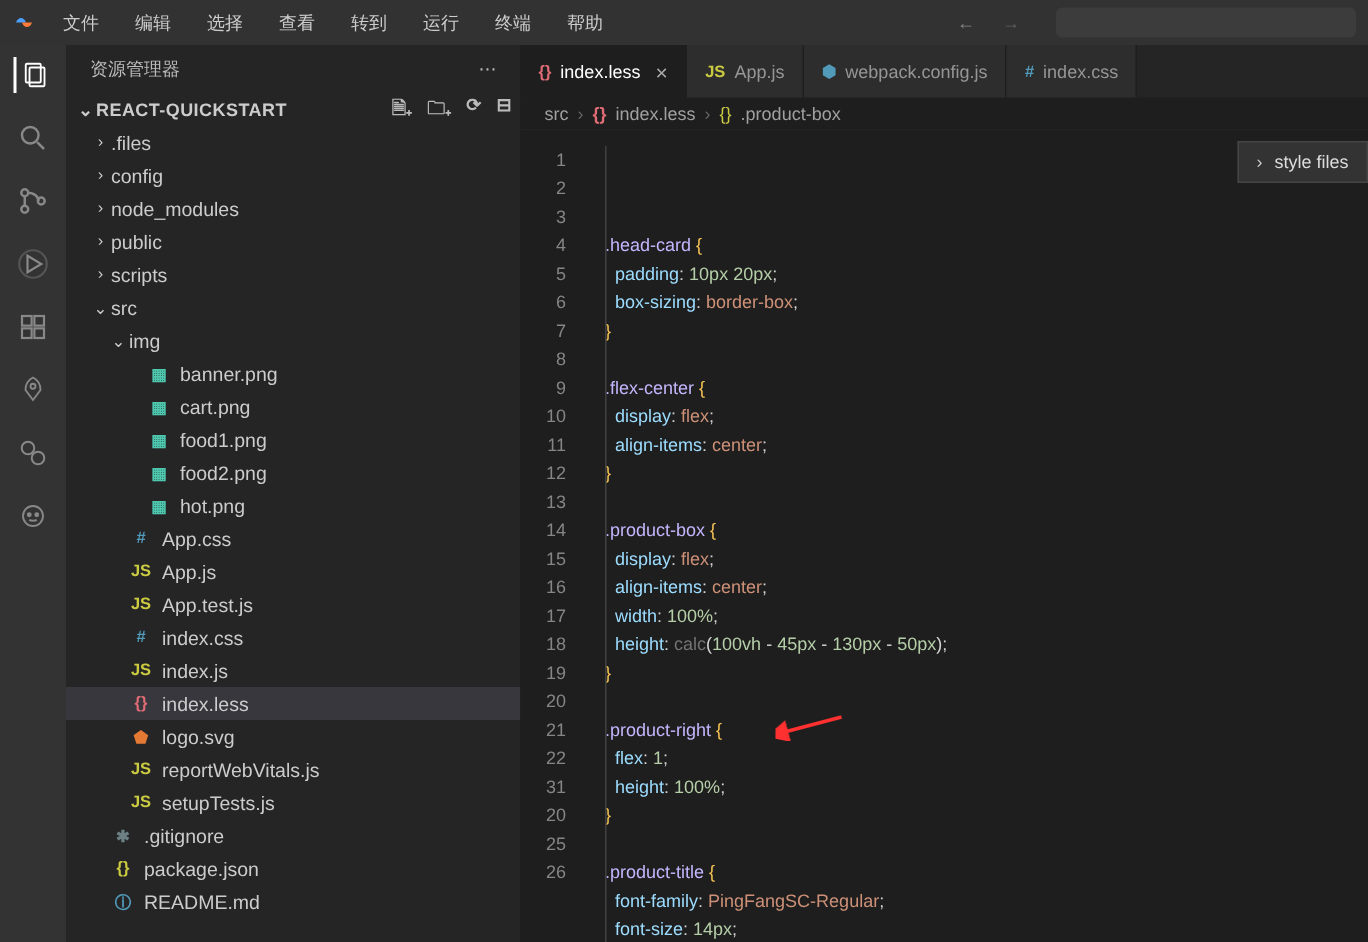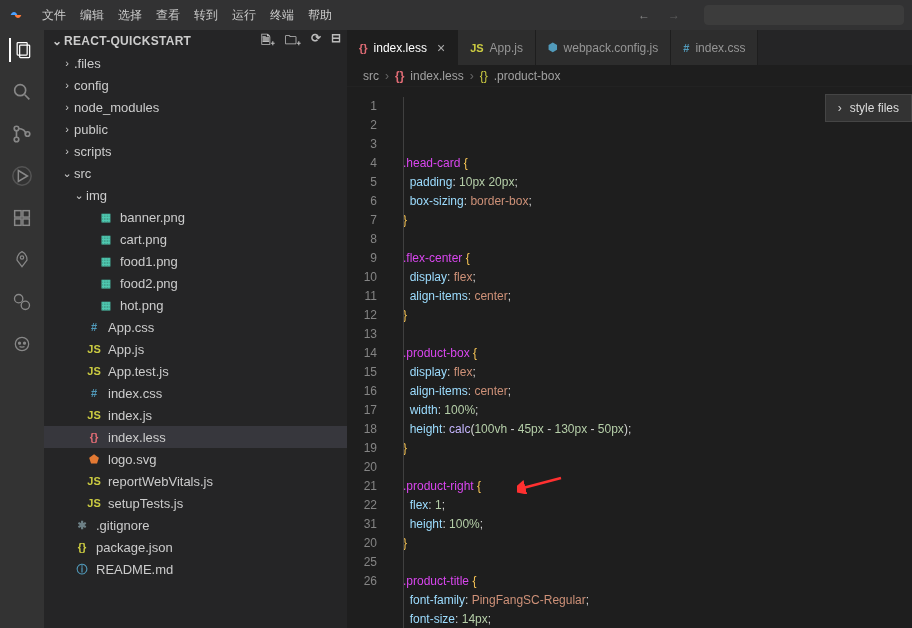--- a/index.html
+++ b/index.html
@@ -37,45 +37,45 @@
 .tabs{height:35px;background:#252526;display:flex;align-items:stretch}
 .tab{display:flex;align-items:center;padding:0 12px;gap:6px;color:#969696;cursor:pointer;font-size:13px;background:#2d2d2d;border-right:1px solid #1e1e1e}
 .tab.active{background:#1e1e1e;color:#fff}
 .tab .close{font-size:14px;color:#aaa;margin-left:4px}
 .tab .tab-icon{font-size:11px;font-weight:600}
 .breadcrumb{height:22px;display:flex;align-items:center;padding:0 16px;gap:6px;color:#a0a0a0;font-size:12px;border-bottom:1px solid rgba(255,255,255,0.02)}
 .breadcrumb .sep{color:#666}
 .code{flex:1;display:flex;overflow:auto;font-family:Consolas,"Courier New",monospace;font-size:14px;line-height:19px;padding-top:10px}
 .gutter{width:48px;text-align:right;color:#858585;padding-right:18px}
 .codelines{flex:1;color:#d4d4d4;white-space:pre;position:relative;padding-left:8px}
-.c-sel{color:#d946ef}
+.c-sel{color:#c4b5fd}
 .c-brace{color:#f8c555}
 .c-prop{color:#9cdcfe}
 .c-val{color:#ce9178}
 .c-num{color:#b5cea8}
-.c-fn{color:#c4b5fd}
+.c-fn{color:#737373}
 .c-punc{color:#d4d4d4}
 .stylefiles{position:absolute;top:64px;right:0;background:#333;color:#ddd;height:28px;display:flex;align-items:center;padding:0 12px;gap:8px;border:1px solid #454545;font-size:13px}
 .stylefiles .chev{color:#ccc;font-size:12px}
 .wm{position:absolute;bottom:8px;right:10px;color:rgba(220,220,220,.5);font-size:14px;pointer-events:none}
 .arrow{position:absolute;left:170px;top:444px;pointer-events:none}
 .arrow svg{width:46px;height:20px}
 .indent-guide{position:absolute;top:0;left:8px;width:1px;height:100%;background:#404040}
 </style>
 </head>
 <body>
 
 <div class="title-bar">
   <span class="logo">
     <svg viewBox="0 0 24 24">
         <path fill="#4aa0ff" d="M4 12c2-6 8-6 10 0"></path>
         <path fill="#ff7b3a" d="M10 12c2 6 8 6 10 0"></path>
       </svg>
   </span>
-  <span id="menu-slot" style="display: flex; gap: 14px;">
+  <span id="menu-slot" style="display: flex; gap: 24px;">
       <span class="menu-item">文件</span> 
       <span class="menu-item">编辑</span> 
       <span class="menu-item">选择</span> 
       <span class="menu-item">查看</span> 
       <span class="menu-item">转到</span> 
       <span class="menu-item">运行</span> 
       <span class="menu-item">终端</span> 
       <span class="menu-item">帮助</span> 
     </span>
   <span class="nav-arrows">
@@ -137,20 +137,24 @@
         <svg width="20" height="20" viewBox="0 0 24 24" fill="none" stroke="currentColor" stroke-width="1.5">
           <circle cx="12" cy="12" r="8"></circle>
           <circle cx="9" cy="11" r="1.2" fill="currentColor"></circle>
           <circle cx="15" cy="11" r="1.2" fill="currentColor"></circle>
           <path d="M9 15c1 1 5 1 6 0"></path>
         </svg>
       </div>
   </div>
 
   <div class="sidebar">
+    <div class="sb-header">
+      <span>资源管理器</span>
+      <span class="dots">⋯</span>
+    </div>
     <div class="sb-root">
       <span class="chev">⌄</span>
       <span class="label">REACT-QUICKSTART</span>
       <span class="actions">
         <span>🗎₊</span>
         <span>🗀₊</span>
         <span>⟳</span>
         <span>⊟</span>
       </span>
     </div>

